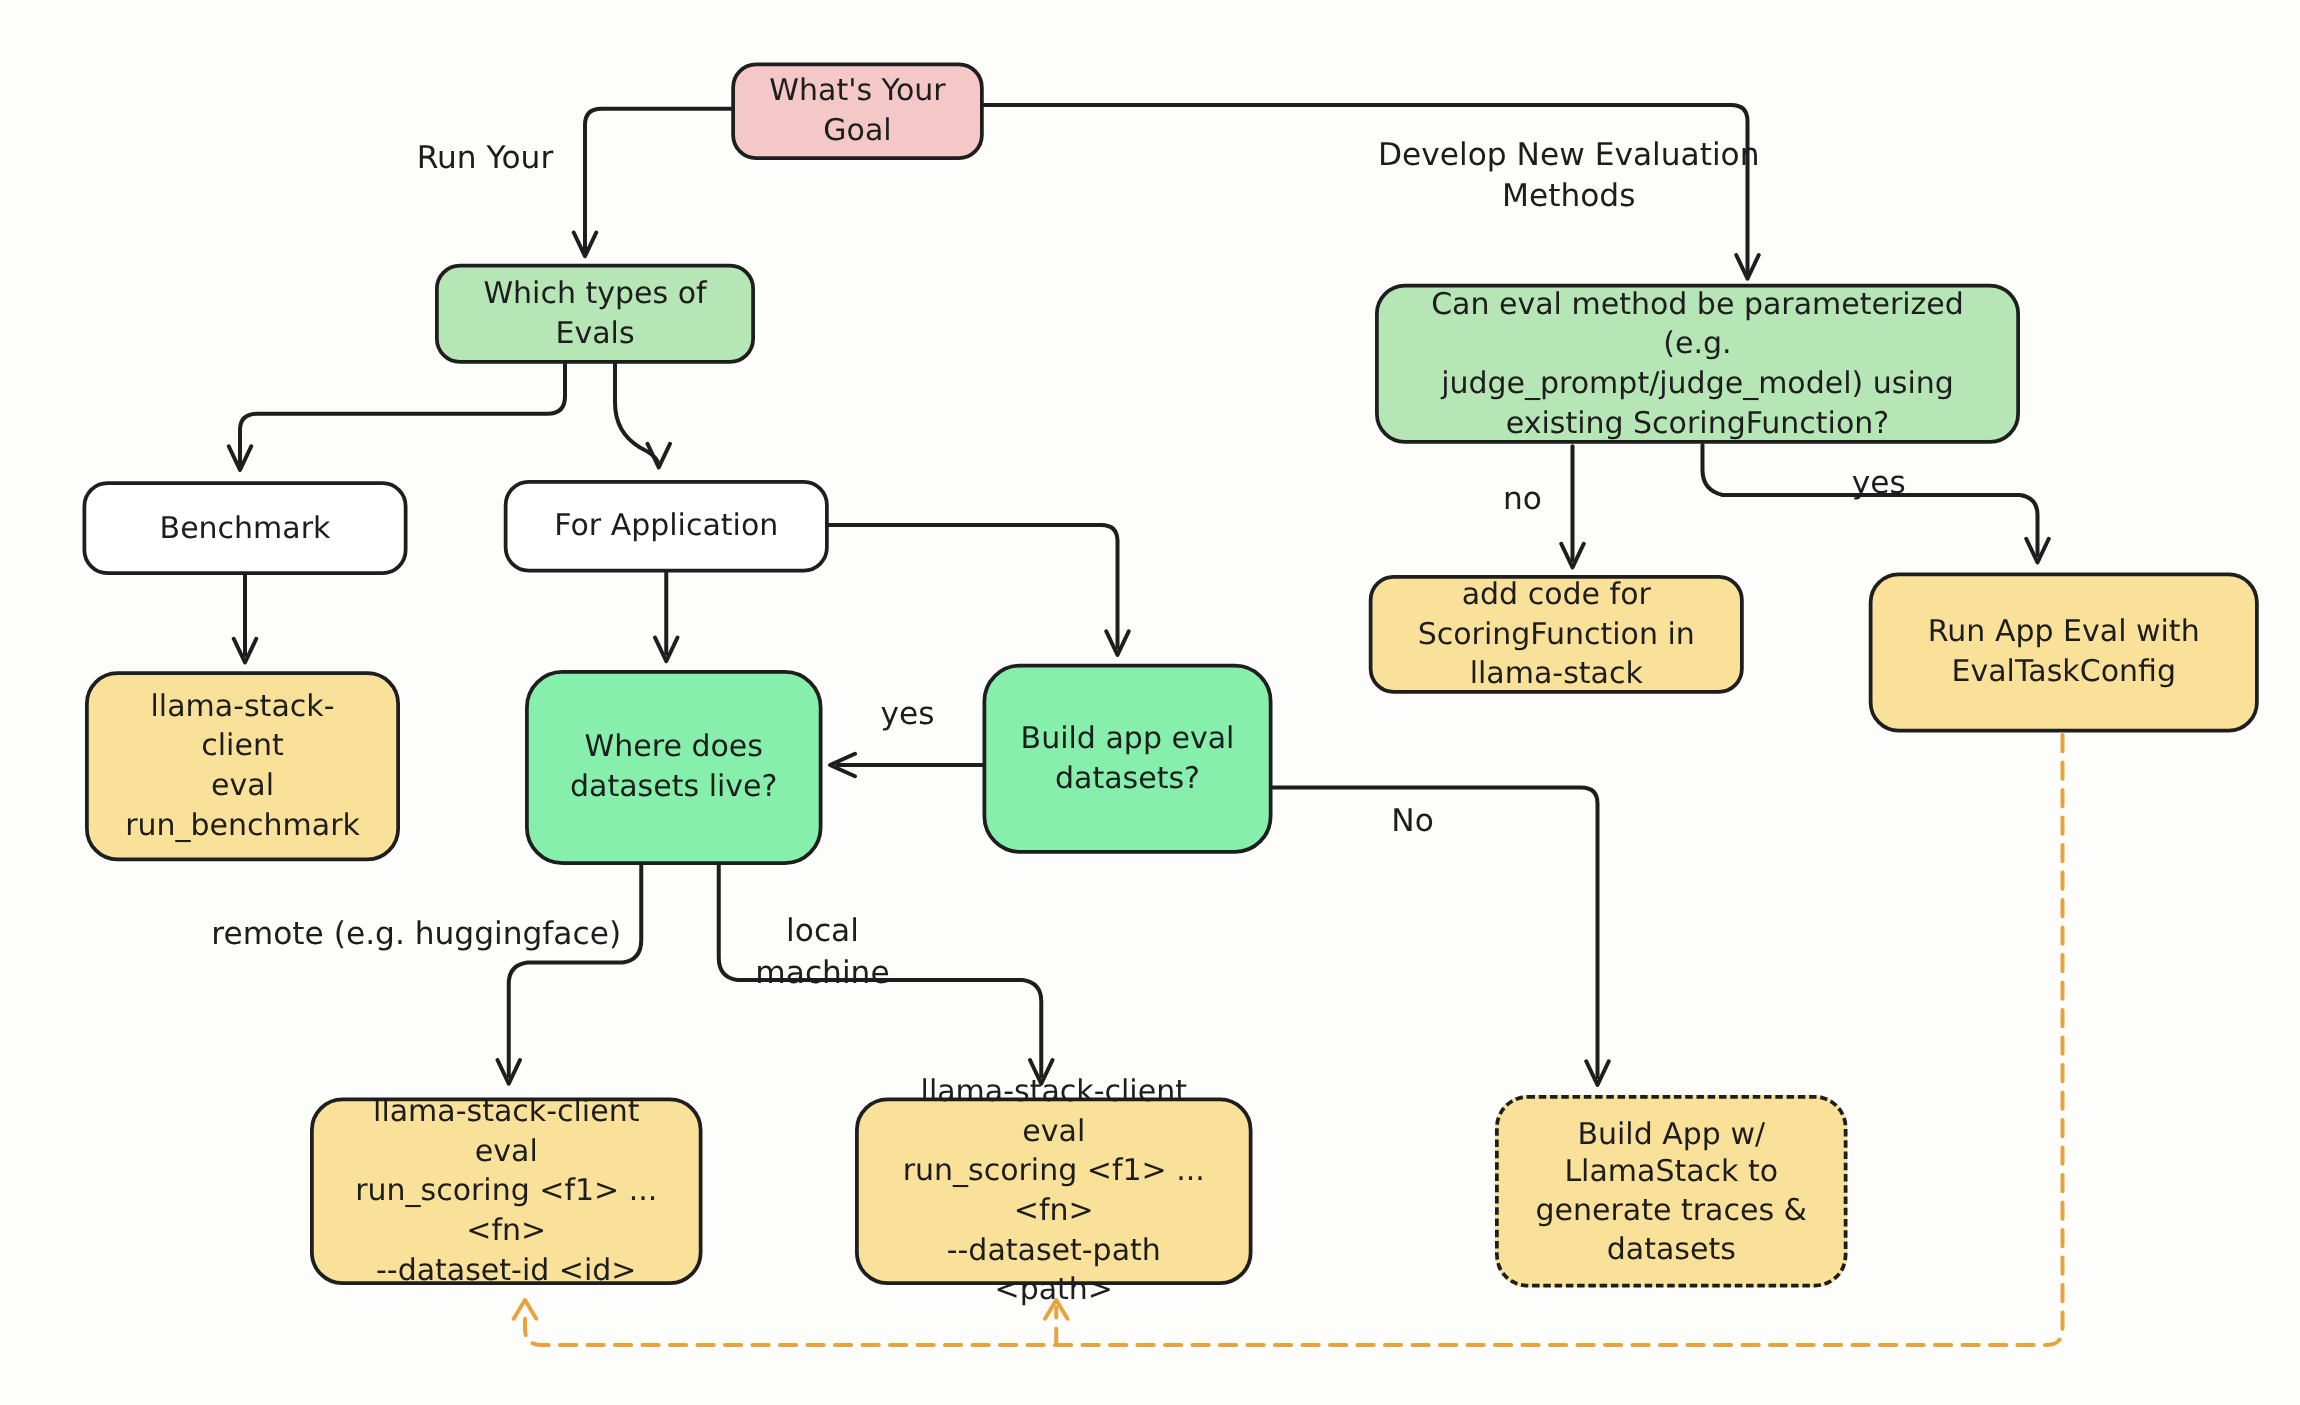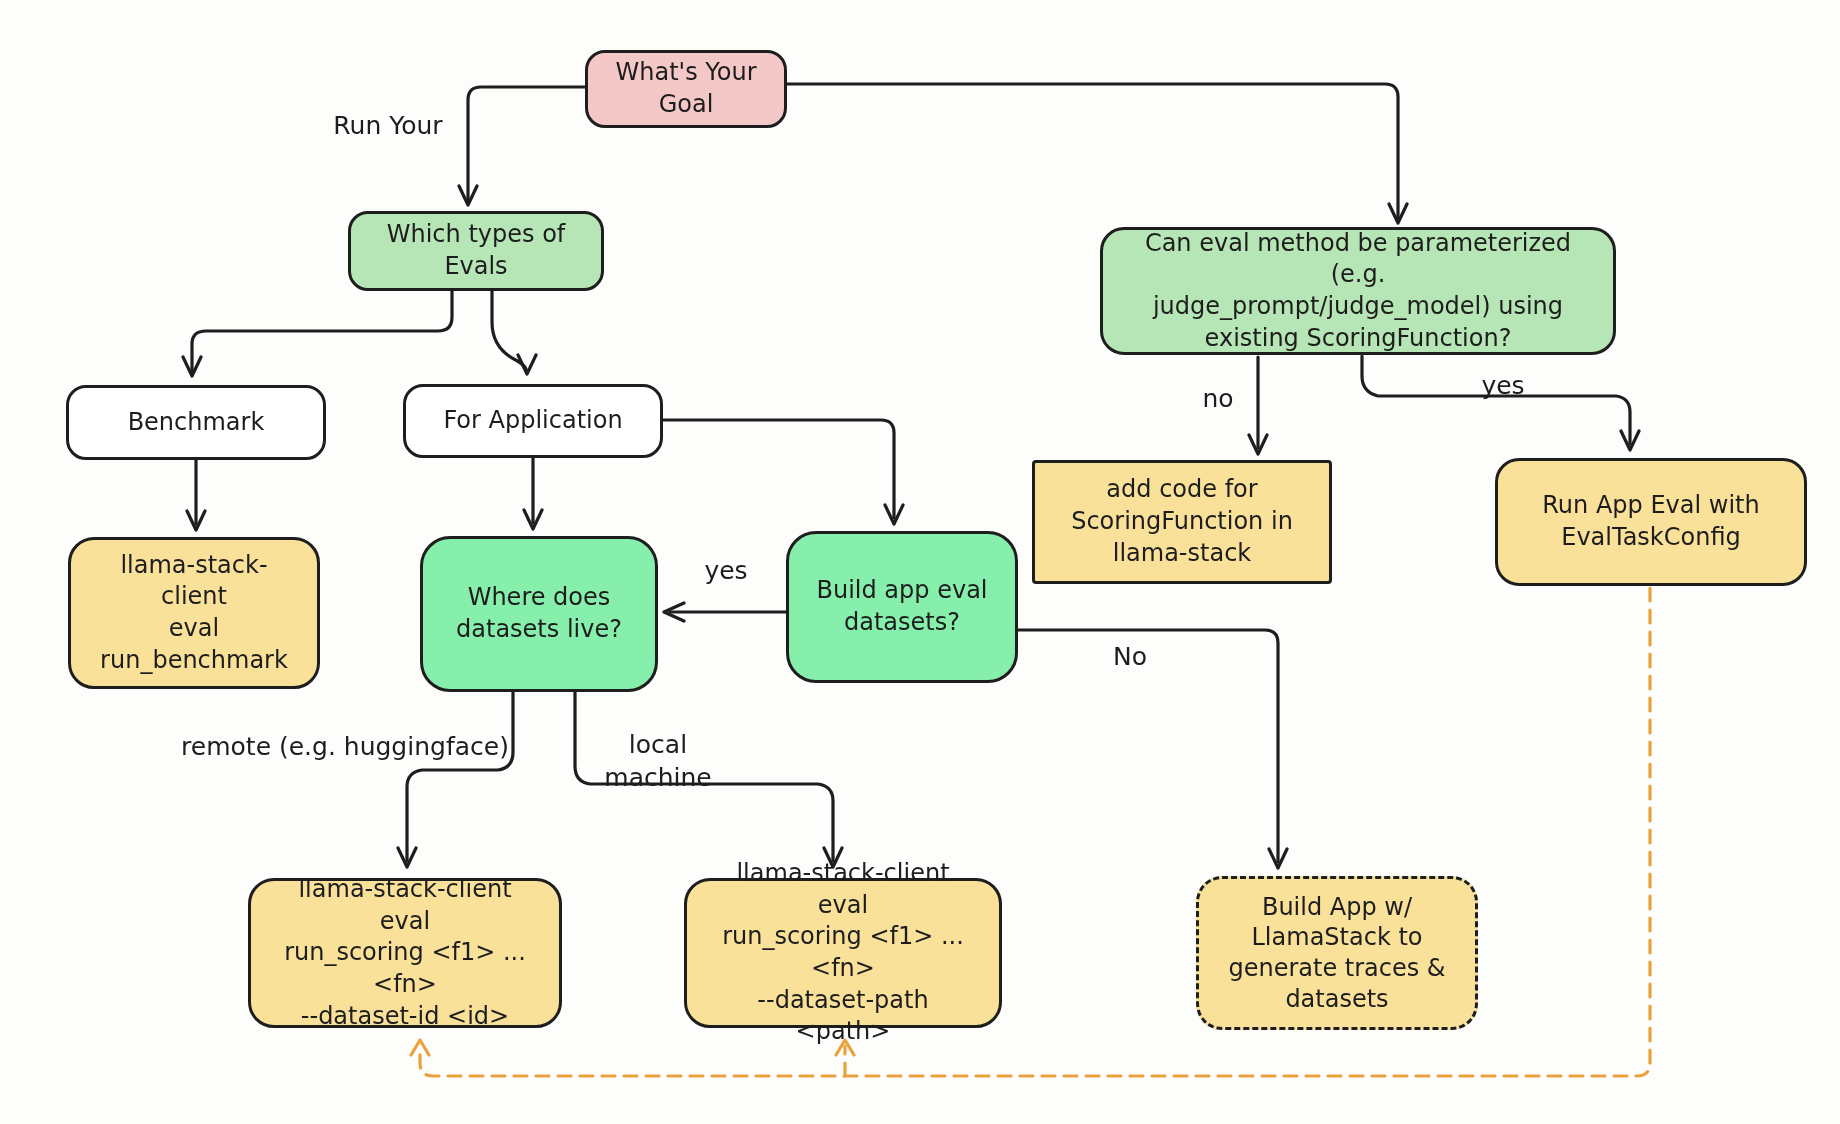--- a/index.html
+++ b/index.html
@@ -100,21 +100,21 @@
 
   <div class="node yellow r26" style="left:68px;top:537px;width:252px;height:152px;">llama-stack-client
 eval run_benchmark</div>
 
   <div class="node blue r30" style="left:420px;top:536px;width:238px;height:156px;">Where does
 datasets live?</div>
 
   <div class="node blue r30" style="left:786px;top:531px;width:232px;height:152px;">Build app eval
 datasets?</div>
 
-  <div class="node yellow" style="left:1032px;top:460px;width:300px;height:124px;border-radius:4px;">add code for
+  <div class="node yellow" style="left:1095px;top:460px;width:300px;height:95px;border-radius:20px;">add code for
 ScoringFunction in
 llama-stack</div>
 
   <div class="node yellow" style="left:1495px;top:458px;width:312px;height:128px;border-radius:24px;">Run App Eval with
 EvalTaskConfig</div>
 
   <div class="node yellow r26" style="left:248px;top:878px;width:314px;height:150px;">llama-stack-client eval
 run_scoring &lt;f1&gt; ... &lt;fn&gt;
 --dataset-id &lt;id&gt;</div>
 
@@ -122,26 +122,28 @@
 run_scoring &lt;f1&gt; ... &lt;fn&gt;
 --dataset-path &lt;path&gt;</div>
 
   <div class="node yellow r26 dashed" style="left:1196px;top:876px;width:282px;height:154px;line-height:1.28;">Build App w/
 LlamaStack to
 generate traces &amp;
 datasets</div>
 
   <div class="edge-label" style="left:278px;top:110px;width:220px;">Run Your</div>
 
+  <div class="edge-label" style="left:1090px;top:108px;width:330px;">Develop New Evaluation
+Methods</div>
 
   <div class="edge-label" style="left:1188px;top:383px;width:60px;">no</div>
 
   <div class="edge-label" style="left:1468px;top:370px;width:70px;">yes</div>
 
   <div class="edge-label" style="left:694px;top:555px;width:64px;">yes</div>
 
   <div class="edge-label" style="left:1098px;top:641px;width:64px;">No</div>
 
-  <div class="edge-label" style="left:180px;top:731px;width:330px;">remote (e.g. huggingface)</div>
+  <div class="edge-label" style="left:168px;top:731px;width:330px;">remote (e.g. huggingface)</div>
 
   <div class="edge-label" style="left:578px;top:729px;width:160px;">local machine</div>
 
 </div>
 
 </body></html>

